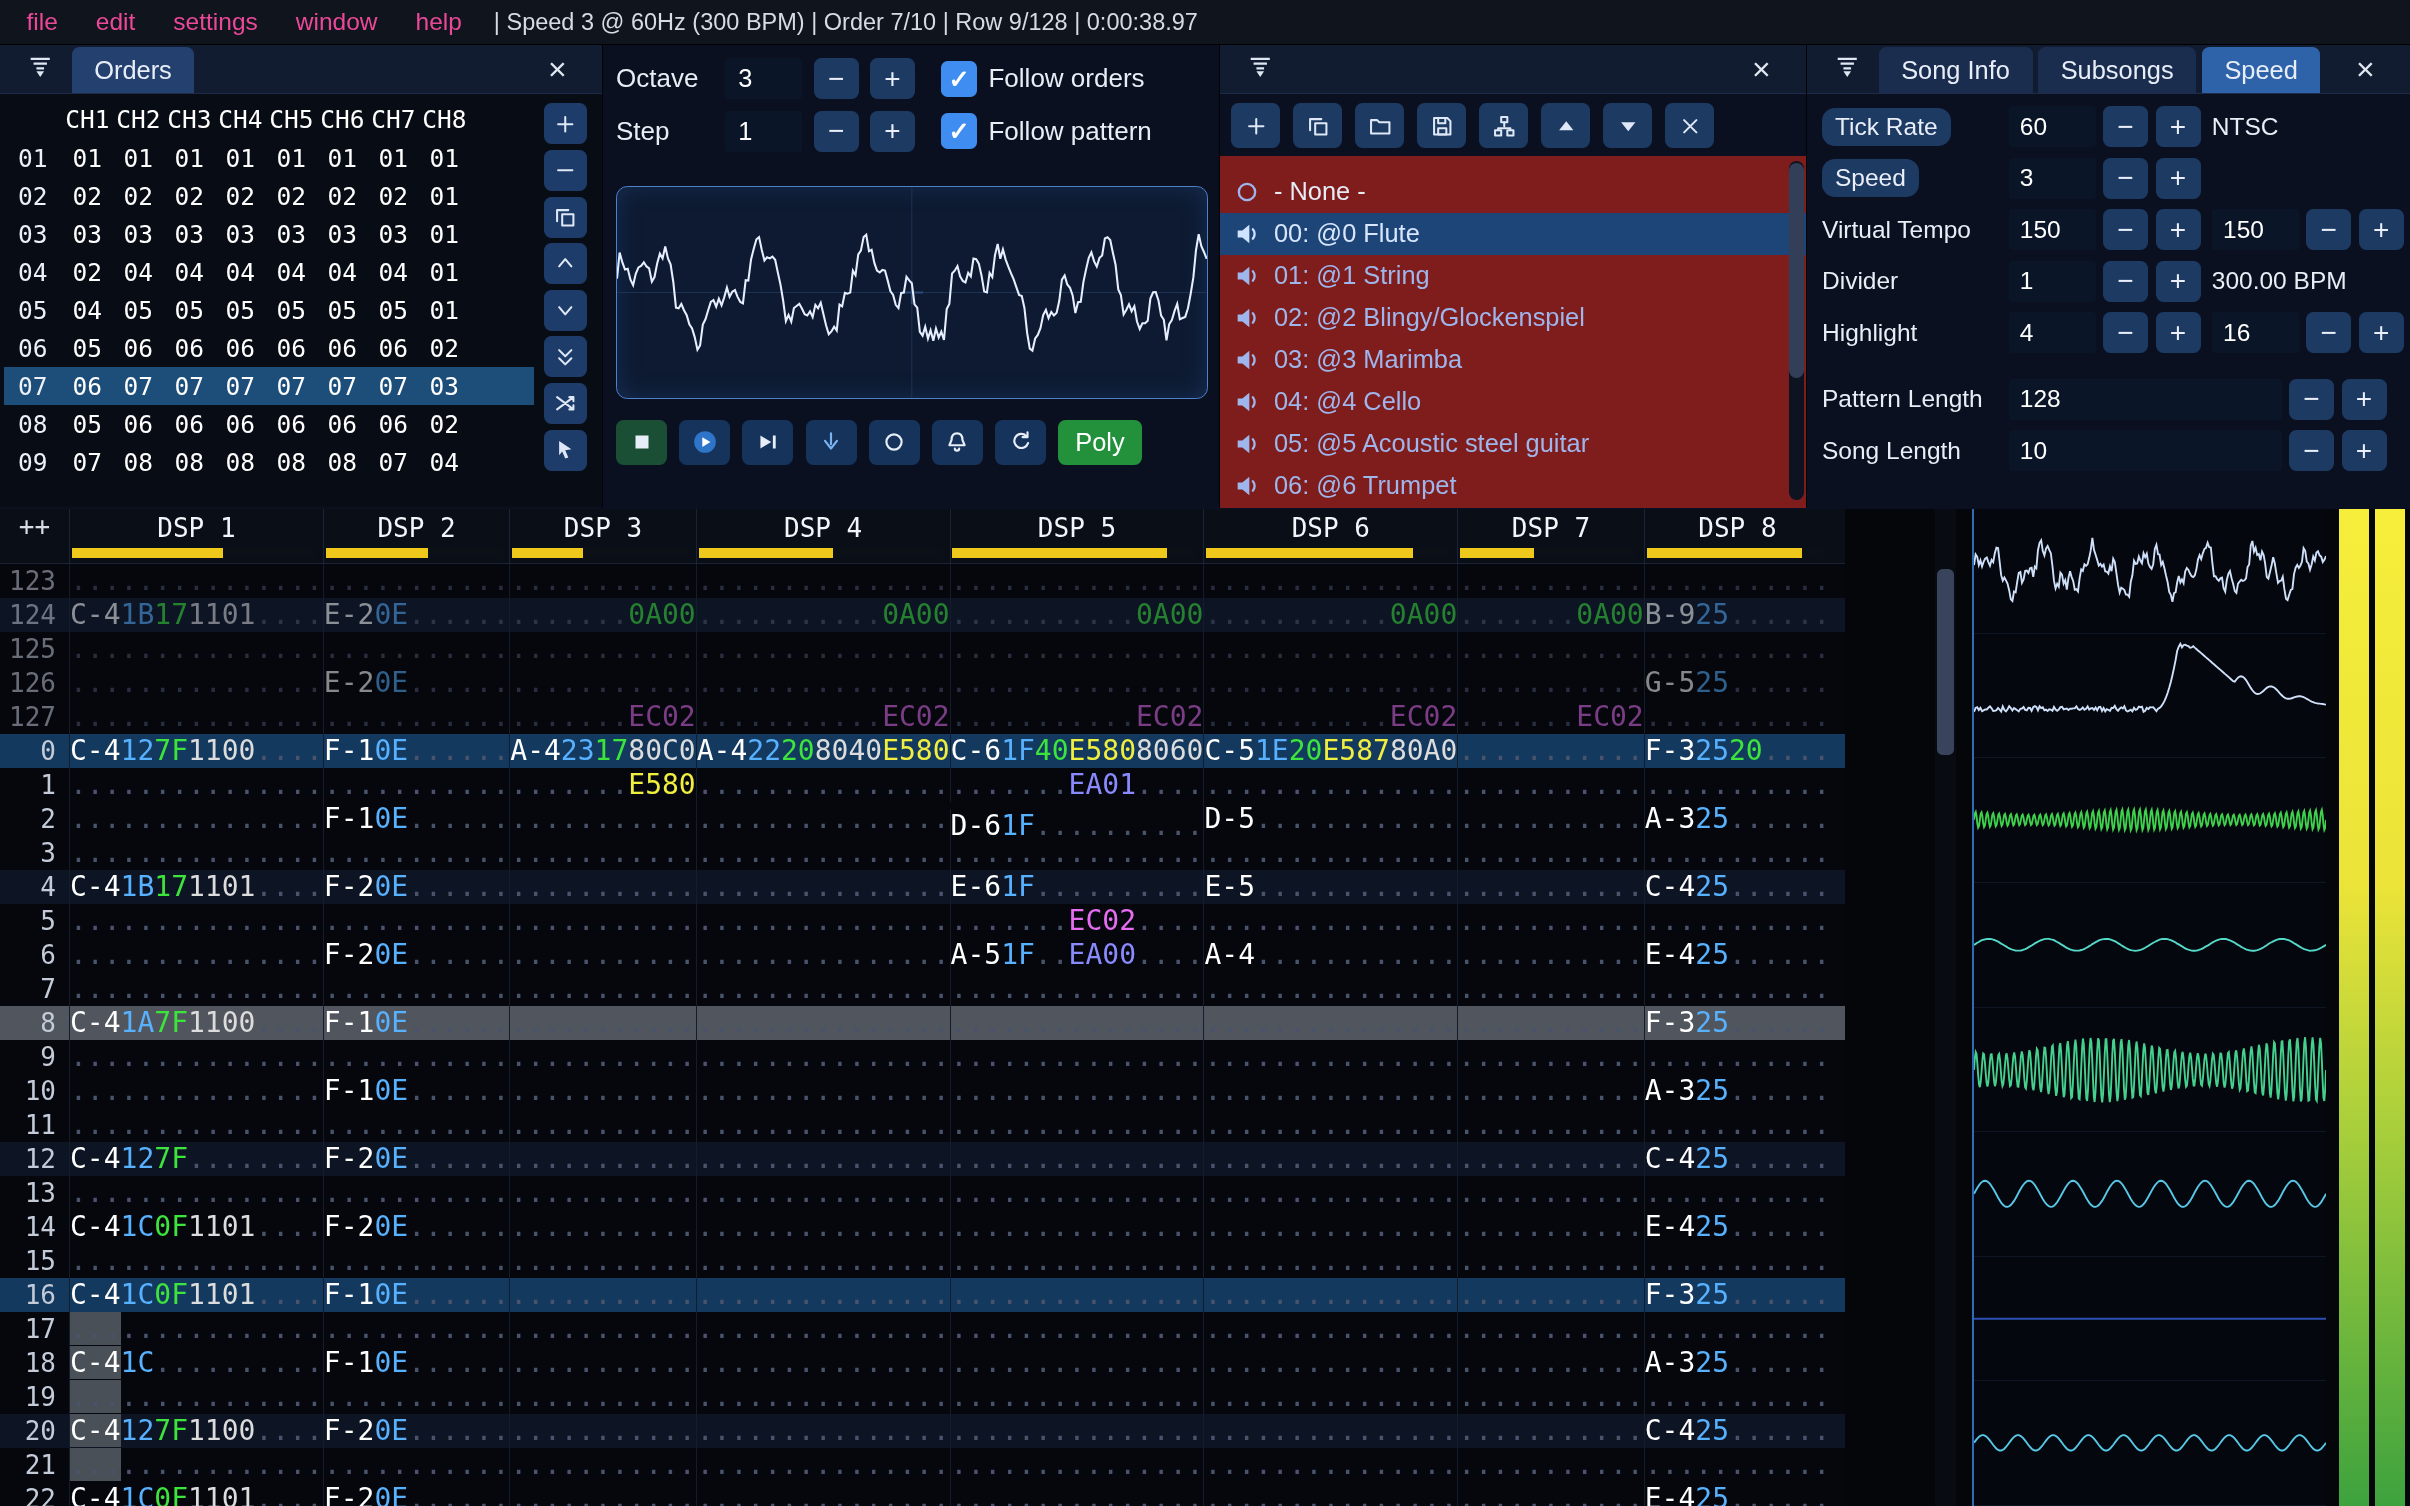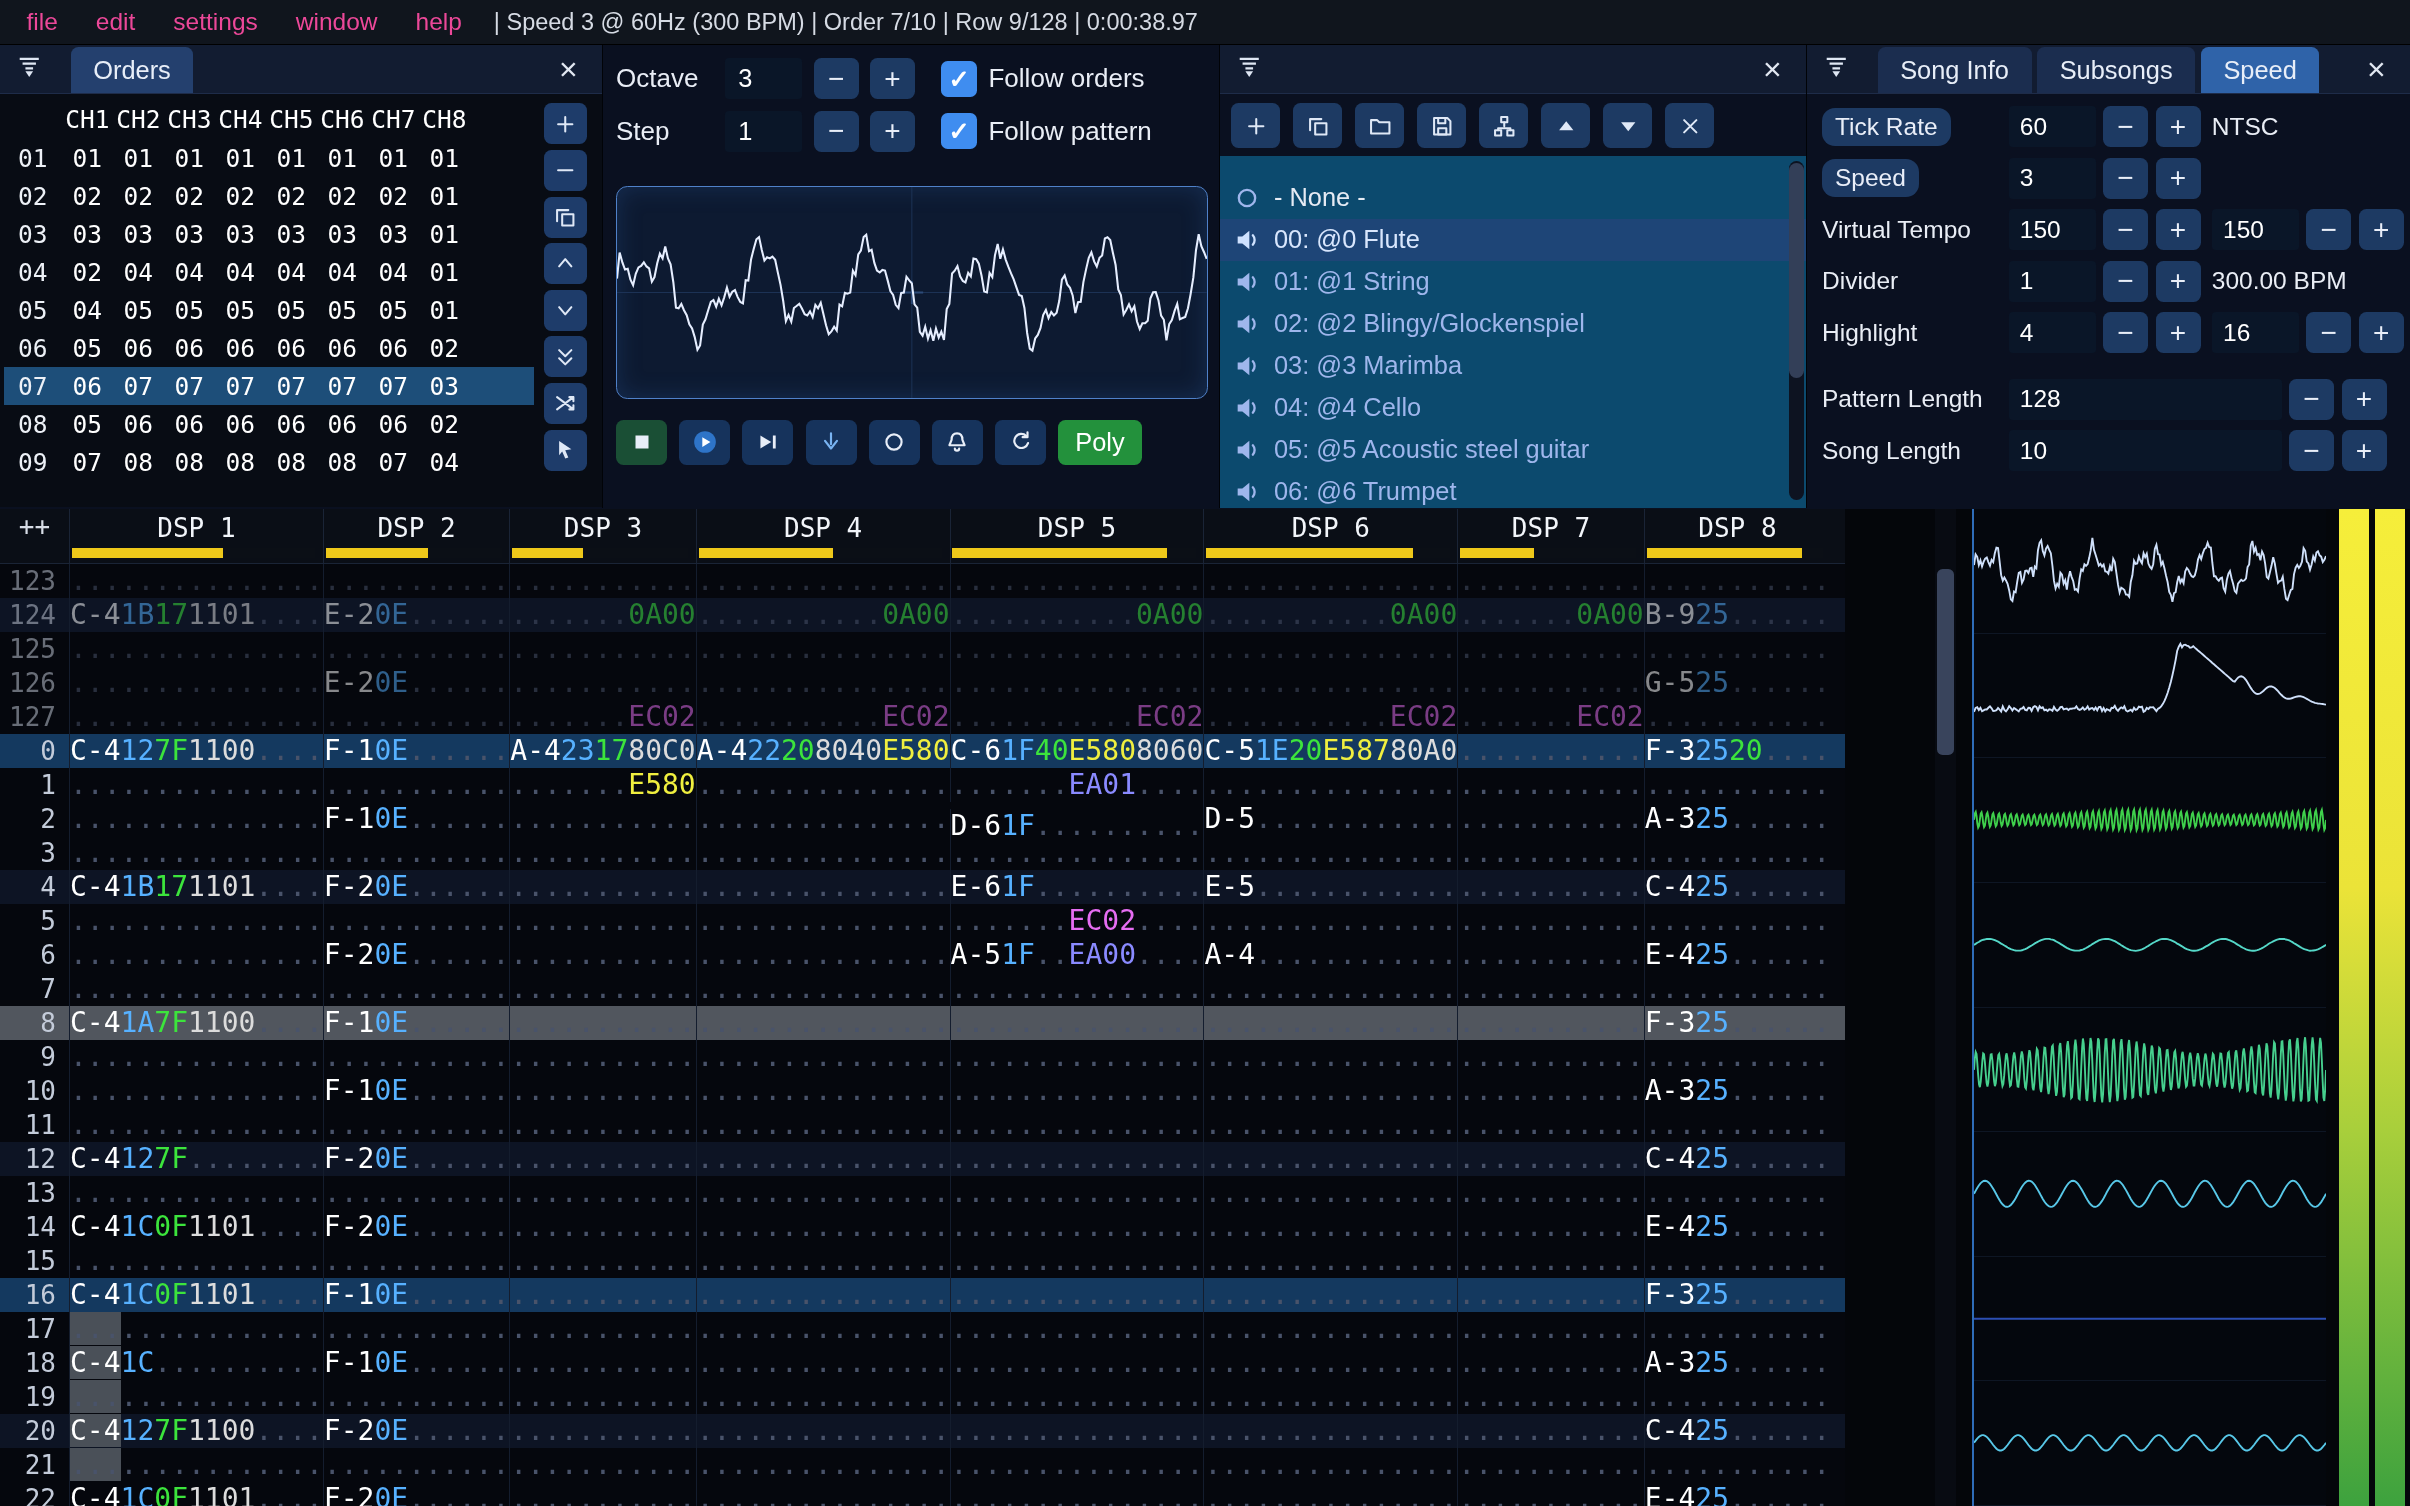--- a/index.html
+++ b/index.html
@@ -11,21 +11,21 @@
 .menu-item{padding:0 19px;color:#ec4899}
 .status{margin-left:13px;color:#d6dbe4;font-size:23.5px;white-space:nowrap}
 
 
 .toprow{display:flex;height:463px}
 .panel{height:100%;overflow:hidden;position:relative;background:#0a1020;border-right:1.9px solid #010307}
 .panel.orders{width:603px}
 .panel.transport{width:617px}
 .panel.instruments{width:587px}
 .panel.songinfo{width:603px;border-right:none}
-.titlebar{display:flex;align-items:flex-end;height:49px;background:#121c31;border-bottom:0.9px solid #1e2c49;padding:0 13px;gap:24px}
+.titlebar{display:flex;align-items:flex-end;height:49px;background:#121c31;border-bottom:0.9px solid #1e2c49;padding:0 24px;gap:14px}
 .collapse{align-self:center;margin:0 3.8px;color:#dfe7f4;width:26px;height:24.5px}
 .collapse svg{width:24.5px;height:21px}
 .tab{padding:8.5px 22.6px;font-size:25.4px;background:#1b2d4f;color:#e8eef8;border-radius:7.5px 7.5px 0 0;white-space:nowrap}
 .tab.active{background:#2f63a9}
 .tab.single{background:#24406e}
 .close{align-self:center;margin-left:auto;font-size:32px;color:#e2e8f2;padding:0 11.3px;line-height:1}
 
 
 .orders-body{display:flex;height:413px;background:#080c14;padding:7.5px 5.6px 0 3.8px}
 .ogrid{flex:1;overflow:hidden}
@@ -51,21 +51,21 @@
 .t-controls{display:flex;align-items:center;gap:12.2px;margin-top:21px}
 .tbtn{width:51px;height:45px;background:#16335c;border-radius:7.5px;display:flex;align-items:center;justify-content:center;color:#e8eef8}
 .tbtn svg{width:26px;height:26px}
 .tbtn.stop{background:#1a4f35}
 .poly{height:45px;padding:0 17px;background:#23913c;border-radius:7.5px;font-size:25.4px;color:#fff;display:flex;align-items:center}
 
 
 .ins-toolbar{display:flex;gap:13px;padding:9.4px 11.3px 7.5px 11.3px}
 .ibtn{width:49px;height:45px;background:#1d3a63;border-radius:7.5px;display:flex;align-items:center;justify-content:center;color:#dfe8f6}
 .ibtn svg{width:24.5px;height:24.5px}
-.ilist{position:relative;height:395px;background:#0c4a6e;padding-top:21px;overflow:hidden}
+.ilist{position:relative;height:395px;background:#7f1d1d;padding-top:15px;overflow:hidden}
 .irow{display:flex;align-items:center;height:42px;padding:0 13px;gap:13px;font-size:25.4px;color:#9fb6ec}
 .irow.none{color:#e6ebf4}
 .irow.sel{background:#1e4577;color:#d8e6fd}
 .iico{width:28px;height:28px;display:flex;color:#9fb6ec;flex:none}
 .iico svg{width:28px;height:28px}
 .irow.sel .iico{color:#cfe2ff}
 .iscroll-track{position:absolute;right:1.9px;top:5.6px;width:15px;height:339px;background:#0d1321;border-radius:7.5px}
 .iscroll-thumb{position:absolute;right:0;top:1.9px;width:15px;height:215px;background:#333f58;border-radius:7.5px}
 
 

